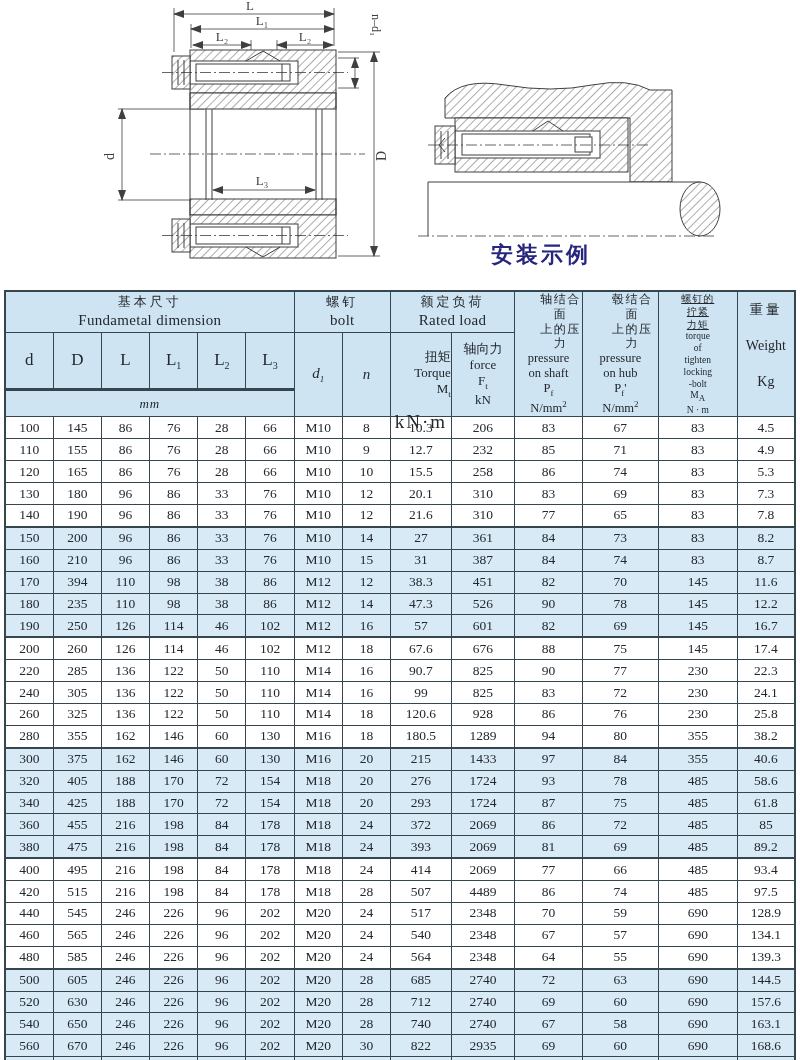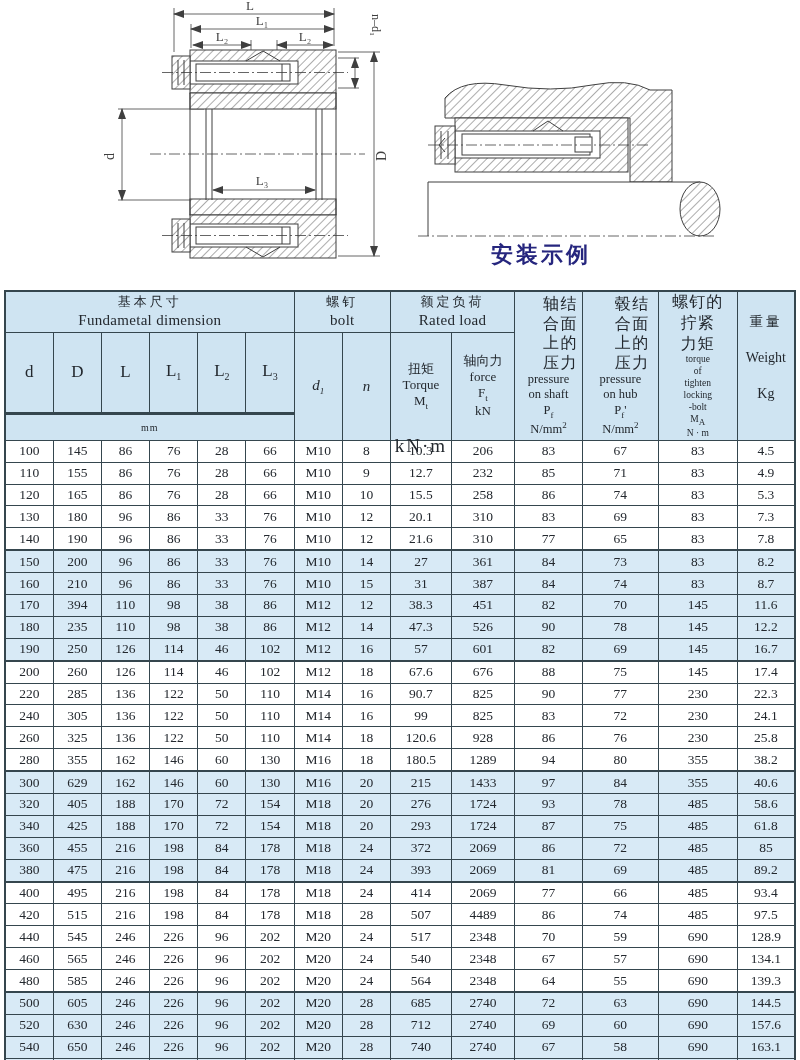--- a/index.html
+++ b/index.html
@@ -27,33 +27,33 @@
   tr.r2{height:48px;}
   tr.r3{height:27px;}
   tbody td{height:20.9px;font-size:13.5px;}
   tr.stripe td{background:#d8eaf6;}
   tr.group-start td{border-top:2px solid #35464e;}
 
   .cn{font-size:13px;letter-spacing:3px;line-height:1.25;text-align:center;}
   .en{font-size:15px;line-height:1.25;letter-spacing:.3px;}
   .dim-th{font-size:17px;border-bottom:3px solid #35464e;}
   .dim-th sub{font-size:10px;}
-  .mm-th{font-size:10px;letter-spacing:1px;}
+  .mm-th{font-size:13px;letter-spacing:1px;font-style:italic;}
   .sym-th{font-size:15px;font-style:italic;}
   .sym-th sub{font-size:9px;}
   .hl{line-height:1.22;font-size:13px;}
   .hl sub{font-size:9px;}
   .hl sup{font-size:9px;}
   th.press .hl{font-size:12.5px;}
-  th.press .cnline{font-size:16px;letter-spacing:1.5px;margin-left:24px;}
+  th.press .cnline{font-size:12px;letter-spacing:1.5px;margin-left:24px;}
   th.ma .hl{font-size:9.5px;line-height:1.25;}
-  th.ma .cnline{font-size:16px;letter-spacing:1px;line-height:1.3;}
+  th.ma .cnline{font-size:10px;letter-spacing:1px;line-height:1.3;text-decoration:underline;}
   th.weight .hl{font-size:14px;margin:19px 0;}
   th.weight .cnline{font-size:13.5px;letter-spacing:3px;margin:3px 8px;}
-  th.torque{position:relative;}
+  th.torque{position:relative;text-align:right;}
   .knm{
     position:absolute;left:50%;bottom:-17px;transform:translateX(-50%);
     font-size:19px;letter-spacing:2px;white-space:nowrap;z-index:3;
   }
 </style>
 </head>
 <body>
 
 <div>
 
@@ -501,21 +501,21 @@
           <td>18</td>
           <td>180.5</td>
           <td>1289</td>
           <td>94</td>
           <td>80</td>
           <td>355</td>
           <td>38.2</td>
         </tr>
         <tr class="stripe group-start">
           <td>300</td>
-          <td>629</td>
+          <td>375</td>
           <td>162</td>
           <td>146</td>
           <td>60</td>
           <td>130</td>
           <td>M16</td>
           <td>20</td>
           <td>215</td>
           <td>1433</td>
           <td>97</td>
           <td>84</td>

